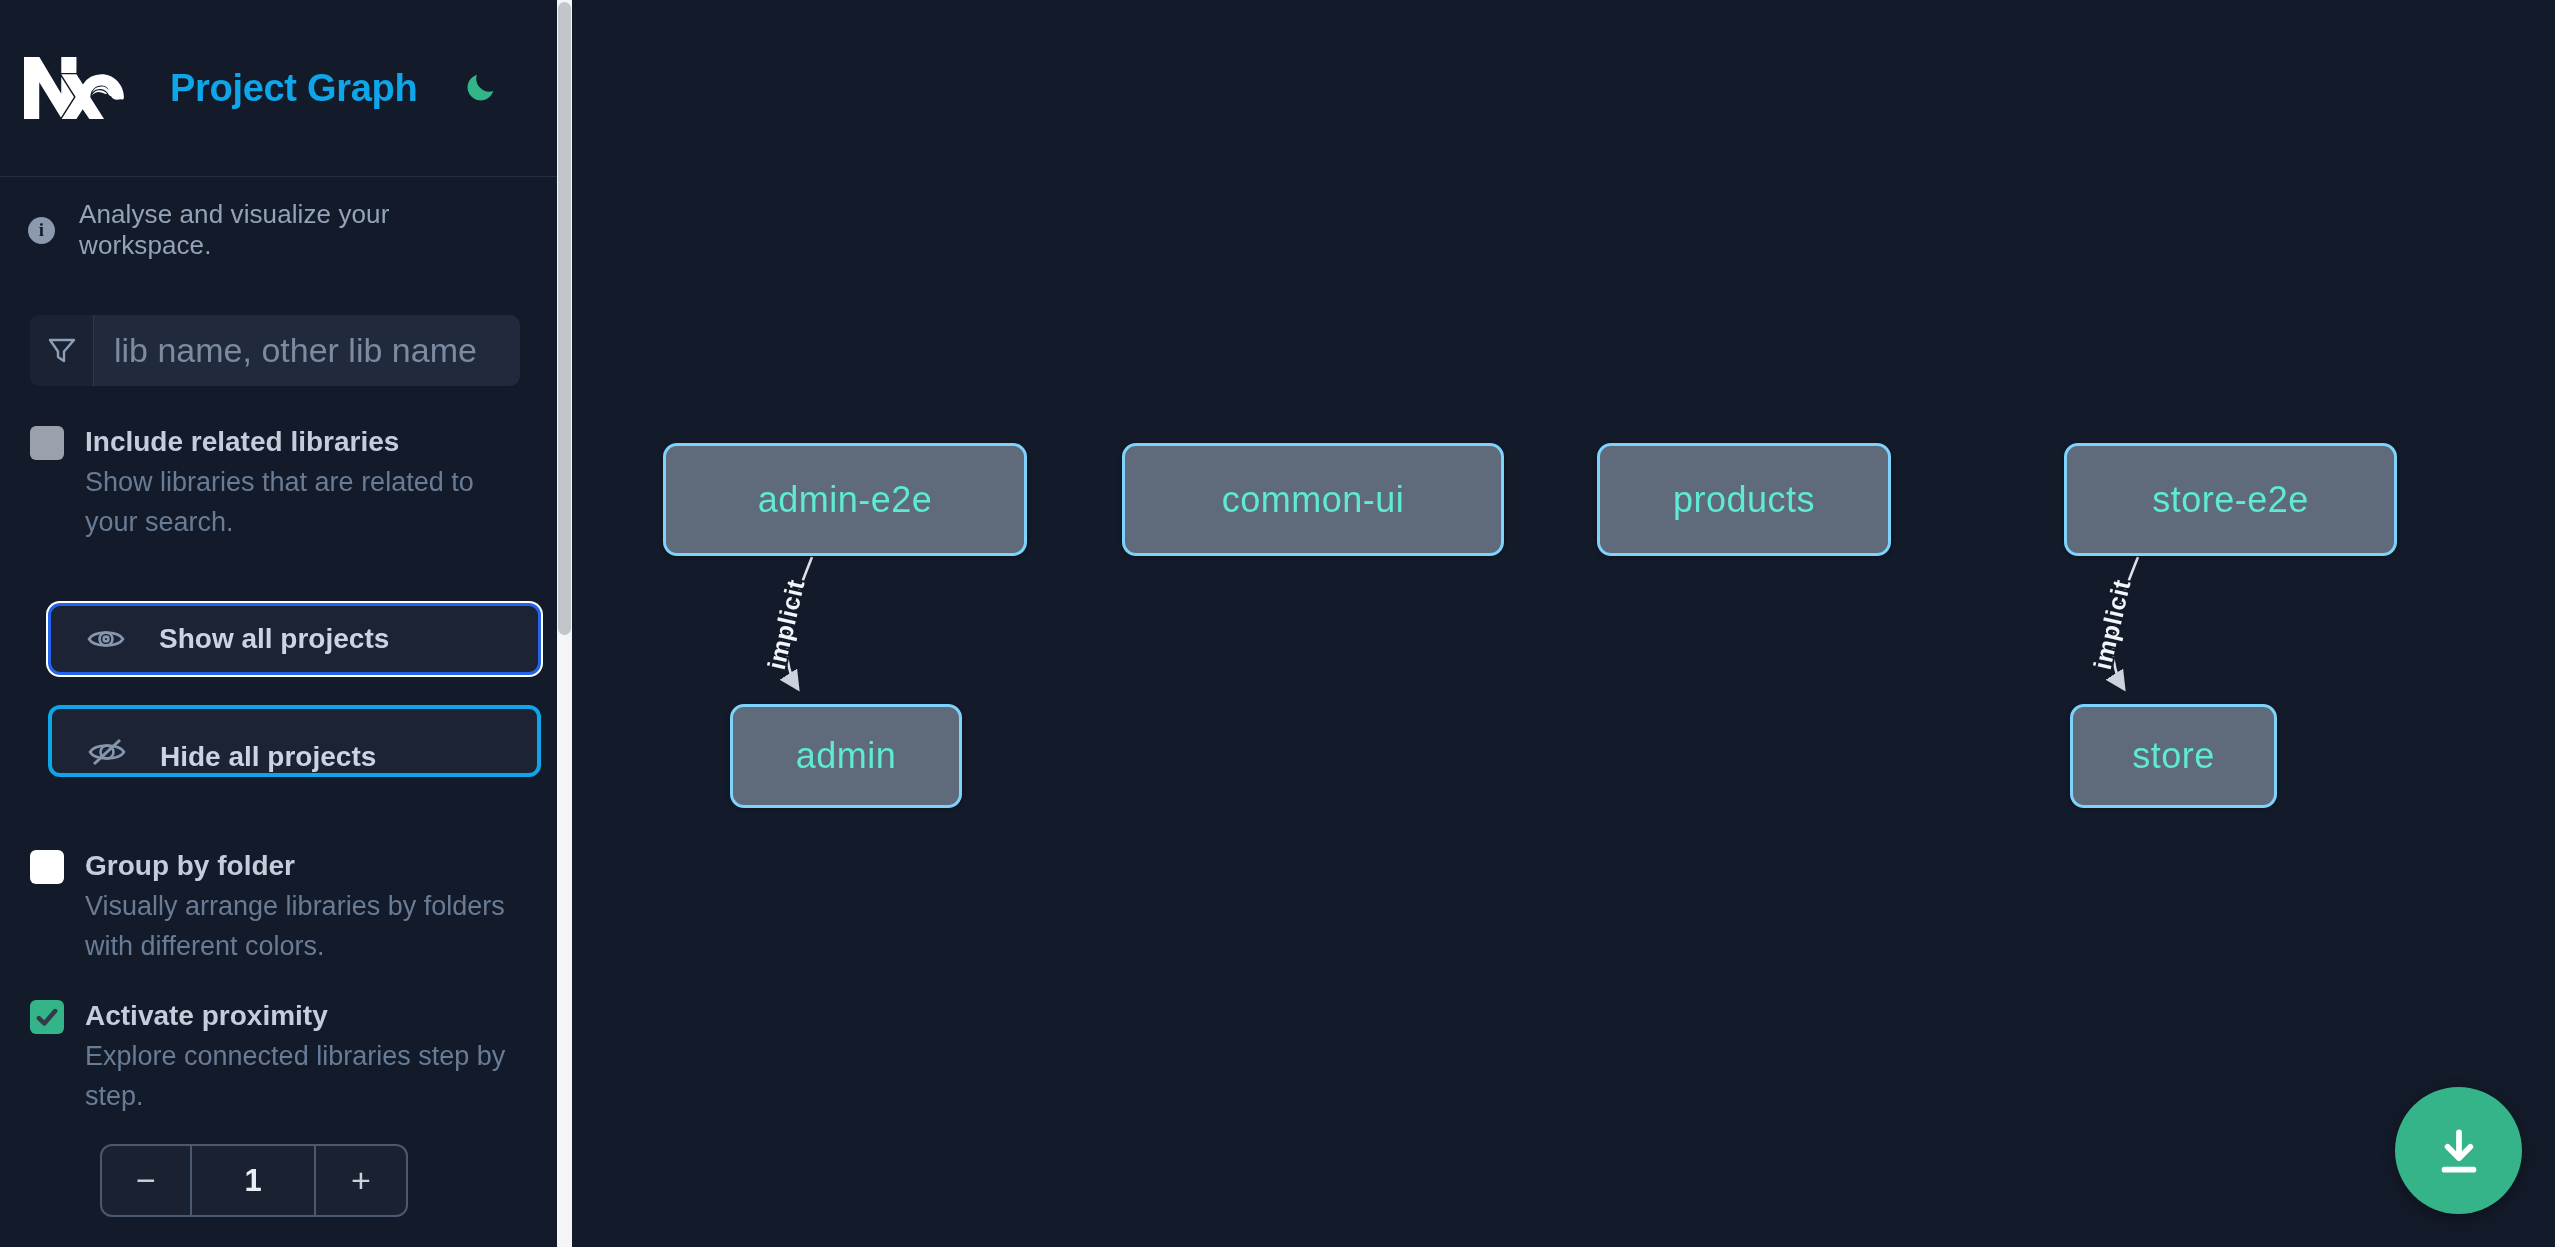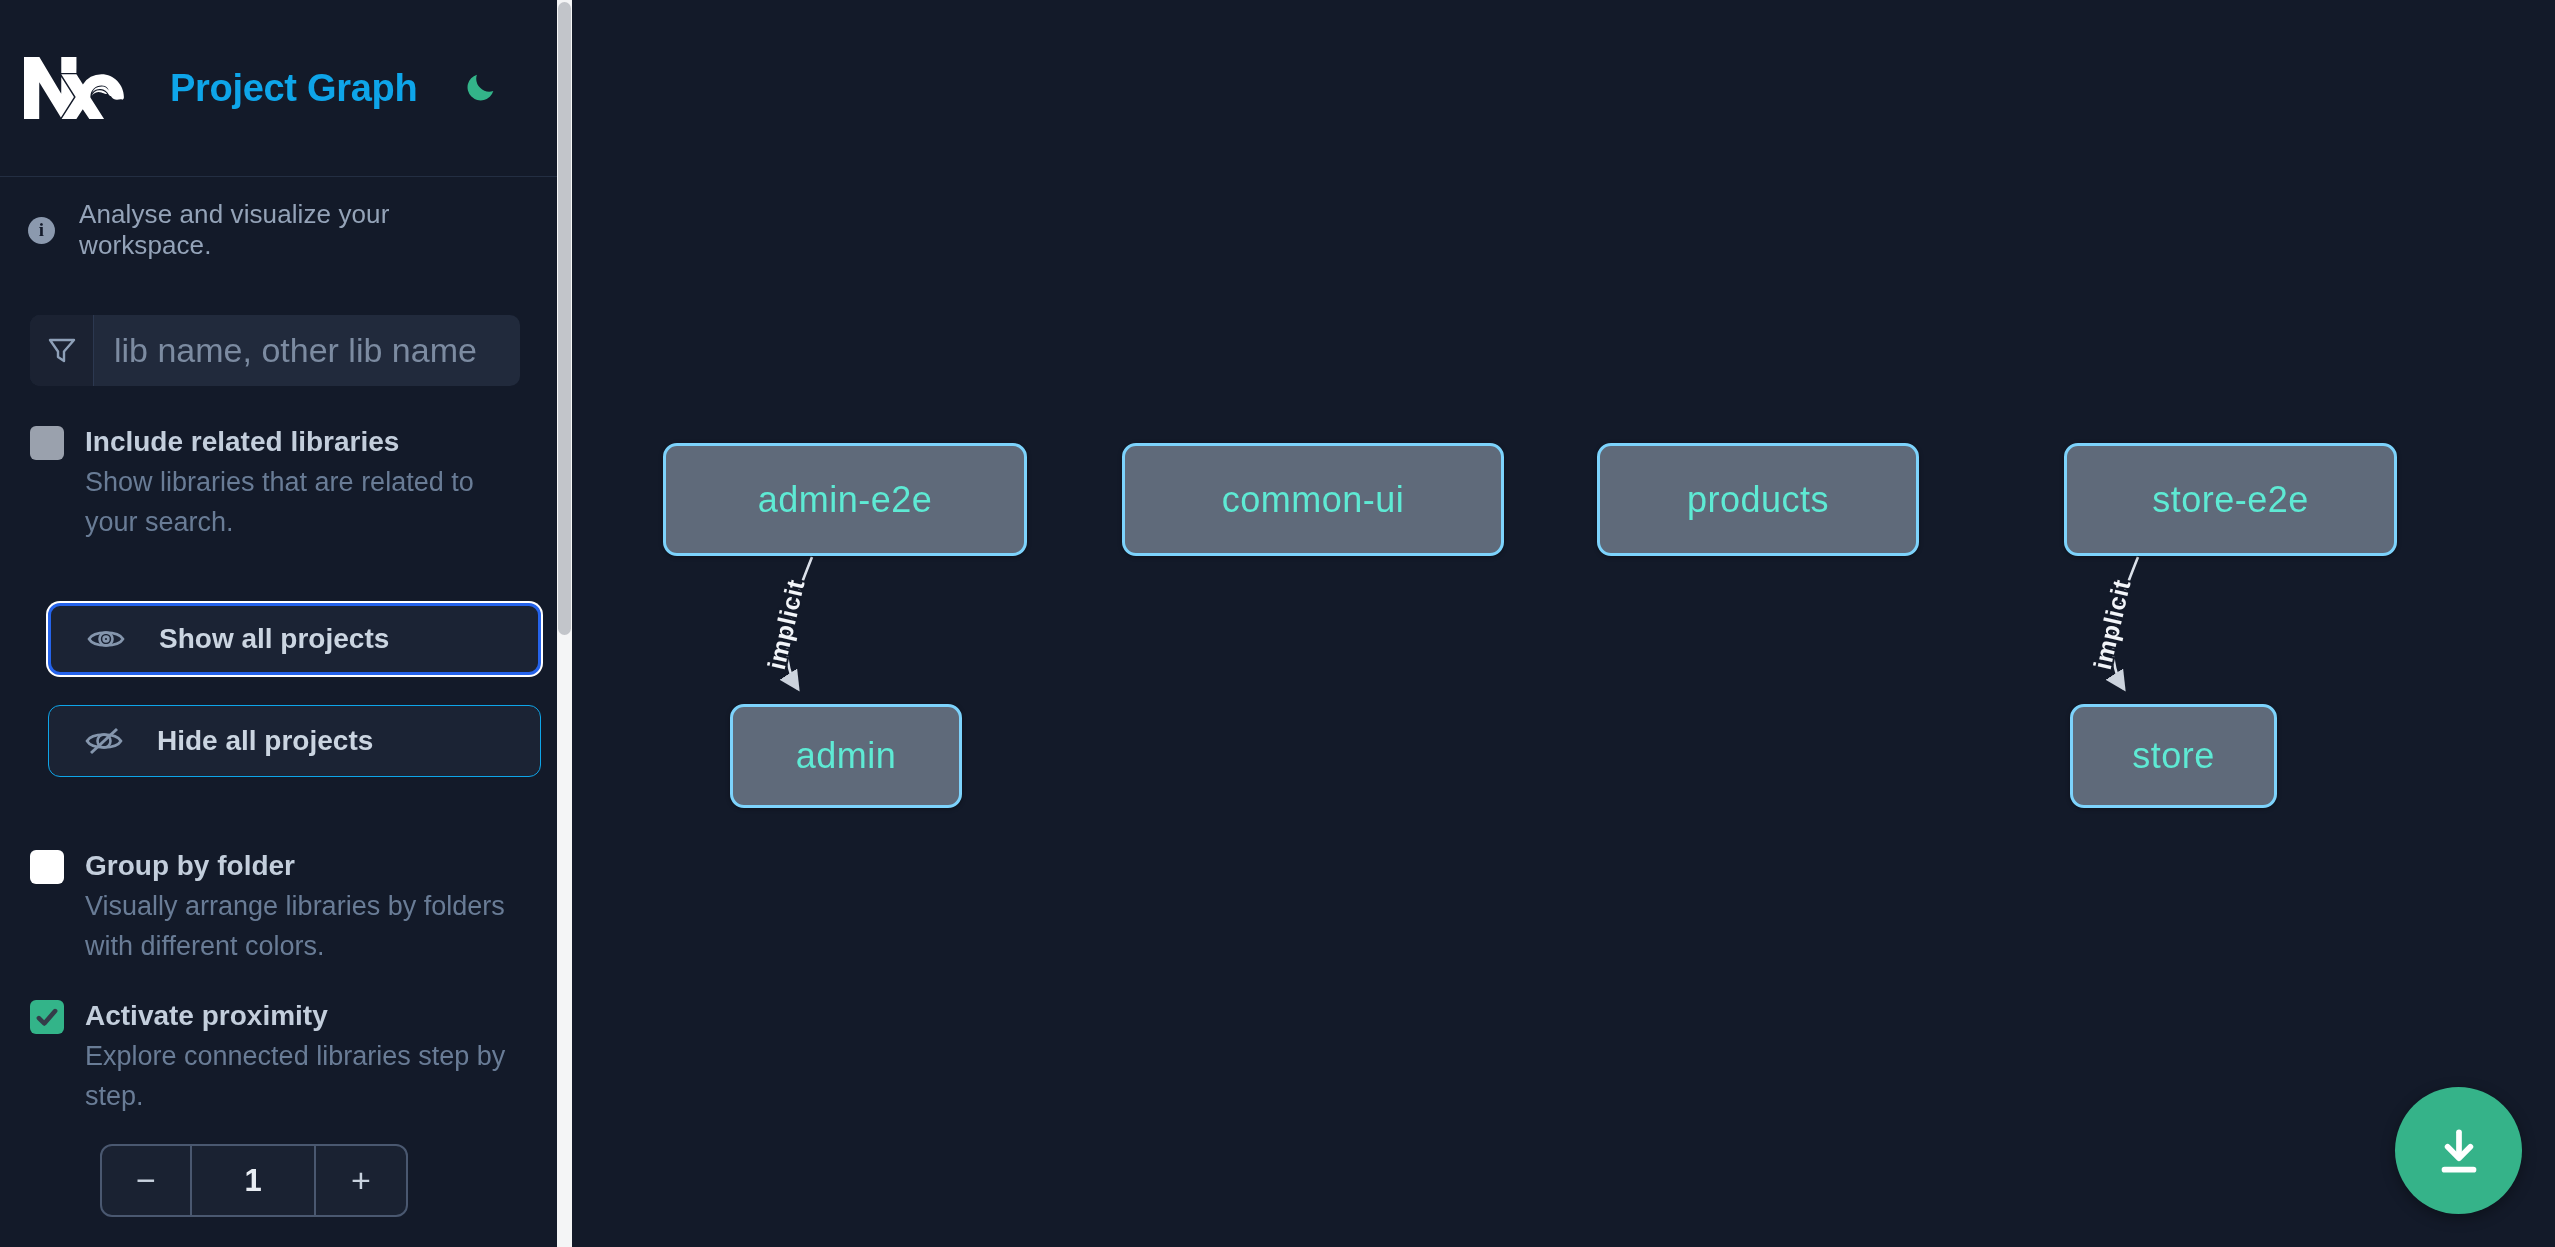--- a/index.html
+++ b/index.html
@@ -72,21 +72,21 @@
     position:absolute; left:48px; width:493px; height:72px;
     background:#1b2334; border-radius:12px; color:#cbd5e1;
     display:flex; align-items:center; padding-left:34px; gap:32px;
     font-size:28px; font-weight:600; font-family:"Liberation Sans", sans-serif;
     cursor:pointer;
   }
   .btn-show {
     top:603px; border:3px solid #2563eb;
     box-shadow:0 0 0 2px #ffffff;
   }
-  .btn-hide { top:705px; border:1px solid #0ea5e9; }
+  .btn-hide { top:705px; border:4px solid #0ea5e9;align-items:flex-end; }
   .btn svg { flex:0 0 auto; }
 
   .row-include { top:424px; }
   .row-group   { top:848px; }
   .row-prox    { top:998px; }
 
   .counter {
     position:absolute; left:100px; top:1144px; width:308px; height:73px;
     border:2px solid #4a5870; border-radius:12px;
     display:flex; align-items:stretch; overflow:hidden; background:#1a2232;
@@ -235,21 +235,21 @@
       </g>
     <g id="edge-labels">
         <text class="edge-label" x="216" y="625" transform="rotate(-77 216 625)">implicit</text>
         <text class="edge-label" x="1542" y="625" transform="rotate(-77 1542 625)">implicit</text>
       </g>
   </svg>
 
   <div id="graph-nodes">
       <div class="node" style="left: 91px; top: 443px; width: 364px; height: 113px;">admin-e2e</div>
       <div class="node" style="left: 550px; top: 443px; width: 382px; height: 113px;">common-ui</div>
-      <div class="node" style="left: 1025px; top: 443px; width: 322px; height: 113px; text-align: center;">products</div>
+      <div class="node" style="left: 1025px; top: 443px; width: 294px; height: 113px; text-align: center;">products</div>
       <div class="node" style="left: 1492px; top: 443px; width: 333px; height: 113px;">store-e2e</div>
       <div class="node" style="left: 158px; top: 704px; width: 232px; height: 104px;">admin</div>
       <div class="node" style="left: 1498px; top: 704px; width: 207px; height: 104px;">store</div>
     </div>
 
   <button class="fab">
     <svg width="58" height="58" viewBox="0 0 56 56" fill="none" stroke="#ffffff" stroke-width="5.5" stroke-linecap="round" stroke-linejoin="round">
       <path d="M28 10v23"></path>
       <path d="M17 24l11 11 11-11"></path>
       <path d="M14 46h28"></path>

